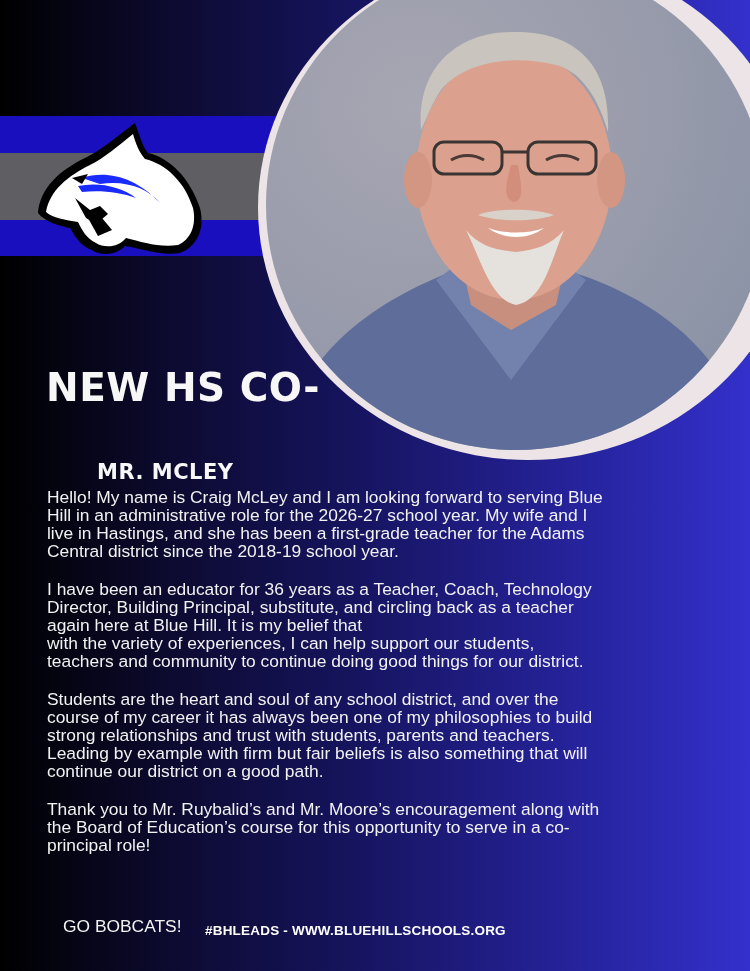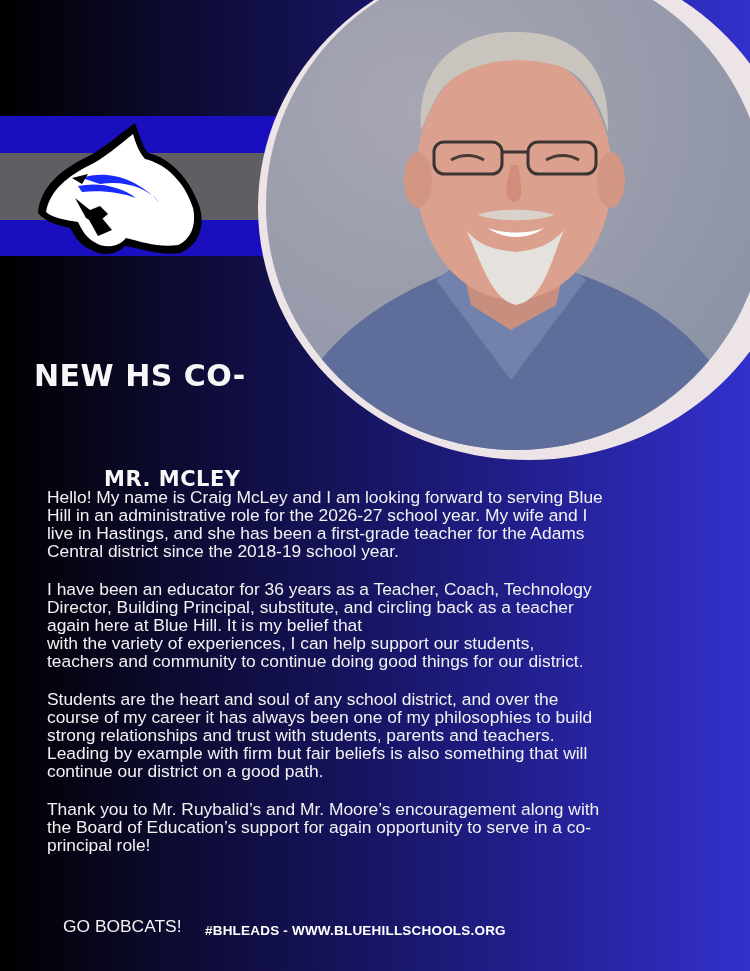--- a/index.html
+++ b/index.html
@@ -21,26 +21,26 @@
     border-radius:50%; background:#ece4e6;
   }
   .photo {
     position:absolute; left:266px; top:-40px; width:500px; height:490px;
     border-radius:50%; overflow:hidden;
     background: radial-gradient(ellipse at 30% 30%, #a7a6b3 0%, #9b9dac 40%, #8f96a8 70%, #868ca0 100%);
   }
   .photo svg { position:absolute; left:0; top:0; }
 
   .headline {
-    position:absolute; left:34px; top:352px; margin:0;
+    position:absolute; left:34px; top:352px; margin:12px;
     font-family:"DejaVu Sans", sans-serif; font-weight:bold;
-    font-size:30px; line-height:47px; letter-spacing:0.5px; color:#f7f7f7;
+    font-size:39px; line-height:47px; letter-spacing:0.5px; color:#f7f7f7;
   }
   .subhead {
-    position:absolute; left:92px; top:455px; margin:12px;
+    position:absolute; left:92px; top:455px; margin:5px;
     font-weight:bold; font-size:21px; letter-spacing:0.5px; color:#f7f7f7;
   }
   .body {
     position:absolute; left:47px; top:488px; width:700px;
     font-family:"Liberation Sans", sans-serif; font-size:17.4px; line-height:18px; color:#f2f2f2;
   }
   .body p { margin:0 0 20px 0; white-space:pre-line; }
   .footer-row { position:absolute; left:47px; top:916px; width:700px; }
   .go { font-family:"Liberation Sans", sans-serif; font-size:17.4px; color:#f2f2f2; position:absolute; left:16px; top:0; }
   .tag {
@@ -114,21 +114,21 @@
 Director, Building Principal, substitute, and circling back as a teacher
 again here at Blue Hill. It is my belief that
 with the variety of experiences, I can help support our students,
 teachers and community to continue doing good things for our district.</p>
     <p>Students are the heart and soul of any school district, and over the
 course of my career it has always been one of my philosophies to build
 strong relationships and trust with students, parents and teachers.
 Leading by example with firm but fair beliefs is also something that will
 continue our district on a good path.</p>
     <p>Thank you to Mr. Ruybalid’s and Mr. Moore’s encouragement along with
-the Board of Education’s support for again opportunity to serve in a co-
+the Board of Education’s course for this opportunity to serve in a co-
 principal role!</p>
   </div>
 
   <div class="footer-row">
     <span class="go">GO BOBCATS!</span>
     <span class="tag">#BHLEADS - WWW.BLUEHILLSCHOOLS.ORG</span>
   </div>
 
 </div>
 

